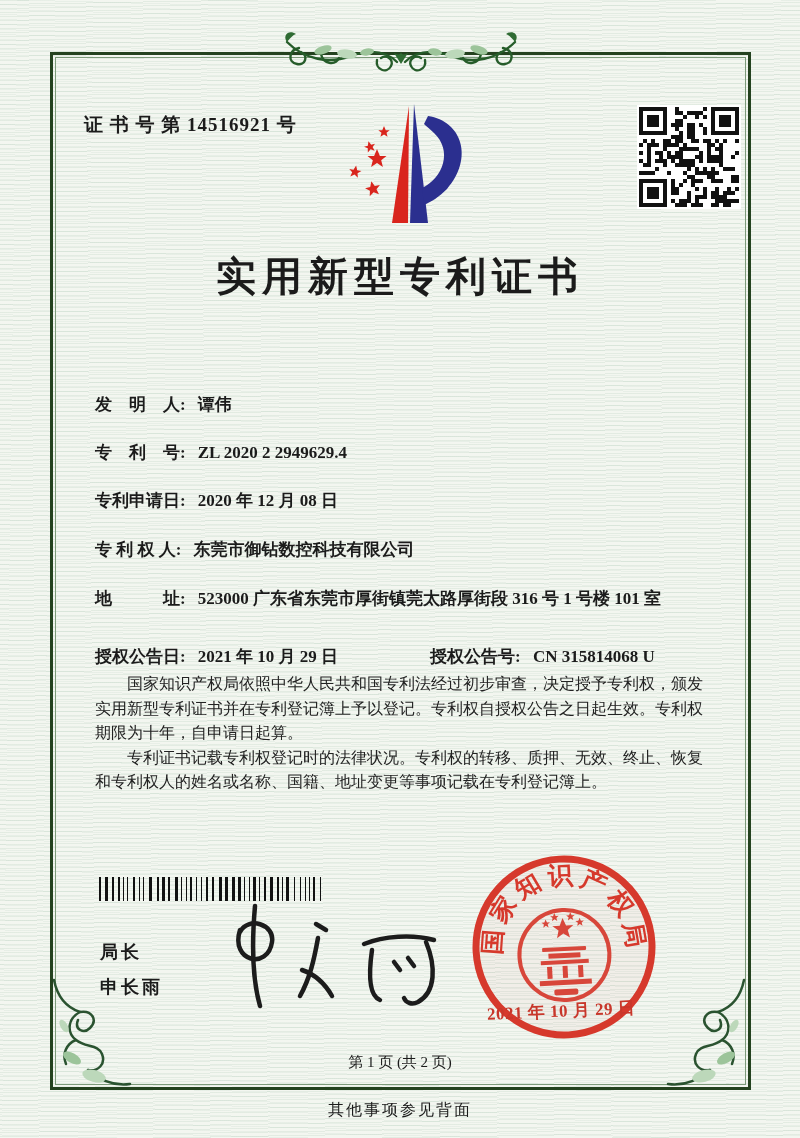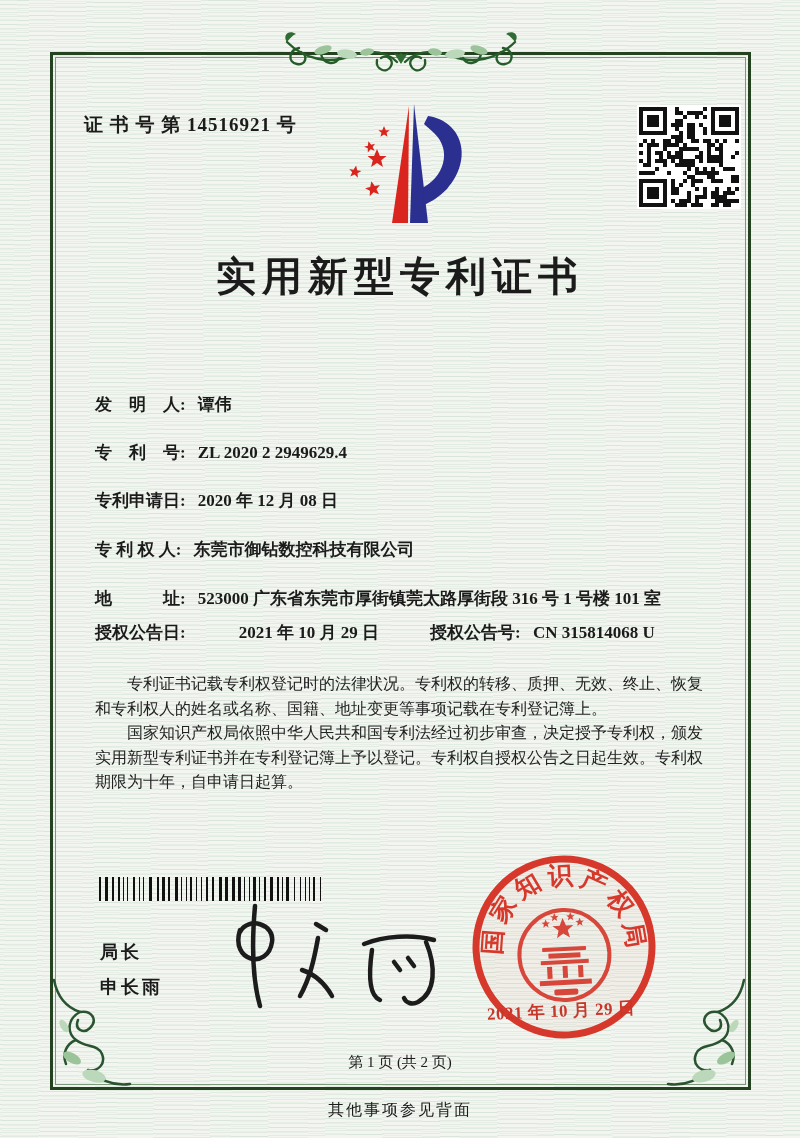--- a/index.html
+++ b/index.html
@@ -321,32 +321,32 @@
     <span class="field-value">2020 年 12 月 08 日</span>
   </div>
   <div class="abs field-row" style="top:537px;">
     <span class="field-label">专 利 权 人:</span>
     <span class="field-value">东莞市御钻数控科技有限公司</span>
   </div>
   <div class="abs field-row" style="top:586px;">
     <span class="field-label">地　　　址:</span>
     <span class="field-value">523000 广东省东莞市厚街镇莞太路厚街段 316 号 1 号楼 101 室</span>
   </div>
-  <div class="abs field-row" style="top:620px;gap:41px;">
+  <div class="abs field-row" style="top:644px;">
     <span class="field-label">授权公告日:</span>
     <span class="field-value">2021 年 10 月 29 日</span>
     <span class="pair2">
       <span class="field-label">授权公告号:</span>
       <span class="field-value">CN 315814068 U</span>
     </span>
   </div>
 
   <div class="abs body-text">
+    <p>国家知识产权局依照中华人民共和国专利法经过初步审查，决定授予专利权，颁发实用新型专利证书并在专利登记簿上予以登记。专利权自授权公告之日起生效。专利权期限为十年，自申请日起算。</p>
     <p>专利证书记载专利权登记时的法律状况。专利权的转移、质押、无效、终止、恢复和专利权人的姓名或名称、国籍、地址变更等事项记载在专利登记簿上。</p>
-    <p>国家知识产权局依照中华人民共和国专利法经过初步审查，决定授予专利权，颁发实用新型专利证书并在专利登记簿上予以登记。专利权自授权公告之日起生效。专利权期限为十年，自申请日起算。</p>
   </div>
 
   <svg id="barcode" class="abs" style="left:99px;top:877px;" width="222" height="24" viewBox="0 0 222 24">
       <rect x="0" y="0" width="2" height="24" fill="#111"></rect>
       <rect x="6" y="0" width="3" height="24" fill="#111"></rect>
       <rect x="13" y="0" width="2" height="24" fill="#111"></rect>
       <rect x="19" y="0" width="2" height="24" fill="#111"></rect>
       <rect x="24" y="0" width="1" height="24" fill="#111"></rect>
       <rect x="28" y="0" width="1" height="24" fill="#111"></rect>
       <rect x="34" y="0" width="2" height="24" fill="#111"></rect>

